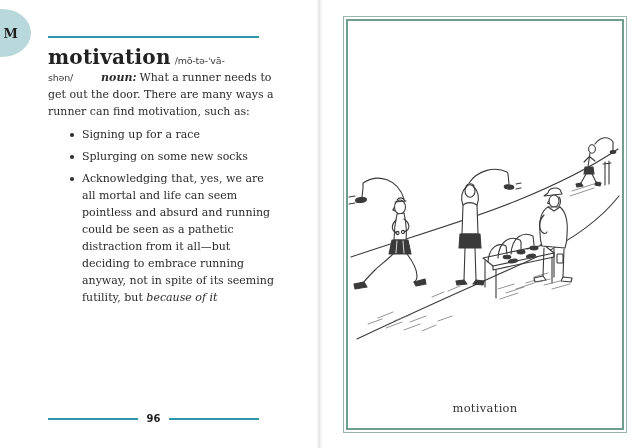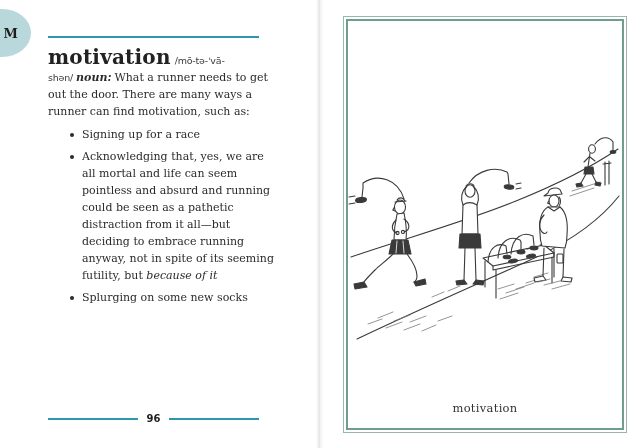--- a/index.html
+++ b/index.html
@@ -26,21 +26,21 @@
     padding-right:13px; box-sizing:border-box; z-index:4;
     font-weight:bold; font-size:13px; color:#1d1d1d;
   }
   .head-rule { position:absolute; left:48px; top:36px; width:211px; height:2px; background:#2d98a9; }
   .entry { position:absolute; left:48px; top:49px; width:226px; color:#2b2b2b;
            font-size:11px; line-height:17px; }
   .lead { margin:0; }
   .headword { font-size:20px; font-weight:bold; letter-spacing:0.2px; color:#222; }
   .pron { font-family:"DejaVu Sans", sans-serif; font-size:9.5px; color:#3c3c3c;
           letter-spacing:-0.2px; margin:0 3px 0 4px; }
-  .pos { font-weight:bold; font-style:italic; margin-right:3px; }
+  .pos { font-weight:bold; font-style:italic; margin-right:3px;margin-left:25px; }
   .bullets { list-style:none; margin:6px 0 0 0; padding:0 0 0 21px; }
   .bullets li { position:relative; padding-left:13px; margin-bottom:5px; width:192px; }
   .bullets li::before { content:""; position:absolute; left:1px; top:6.5px;
                         width:4px; height:4px; border-radius:50%; background:#2b2b2b; }
   .tail { font-style:italic; }
   .footer { position:absolute; left:48px; top:413px; width:211px;
             display:flex; align-items:center; gap:9px;text-align:right; }
   .fline { flex:1; height:2px; background:#2d98a9; }
   .pageno { font-family:"DejaVu Sans", sans-serif; font-weight:bold; font-size:10px; color:#222; }
 
@@ -63,22 +63,22 @@
     <div class="letter-bubble">
       <span>M</span>
     </div>
     <div class="head-rule"></div>
 
     <div class="entry">
       <p class="lead"><span class="headword">motivation</span><span class="pron">/mō-tə-ˈvā-shən/</span><em class="pos">noun:</em><span>What a runner needs to get out the door. There are many ways a runner can find motivation, such as:</span></p>
 
       <ul class="bullets">
         <li><span>Signing up for a race</span><em class="tail"></em></li>
+        <li><span>Splurging on some new socks</span><em class="tail"></em></li>
         <li><span>Acknowledging that, yes, we are all mortal and life can seem pointless and absurd and running could be seen as a pathetic distraction from it all—but deciding to embrace running anyway, not in spite of its seeming futility, but </span><em class="tail">because of it</em></li>
-        <li><span>Splurging on some new socks</span><em class="tail"></em></li>
       </ul>
     </div>
 
     <div class="footer">
       <span class="fline"></span>
       <span class="pageno">96</span>
       <span class="fline"></span>
     </div>
   </div>
 

